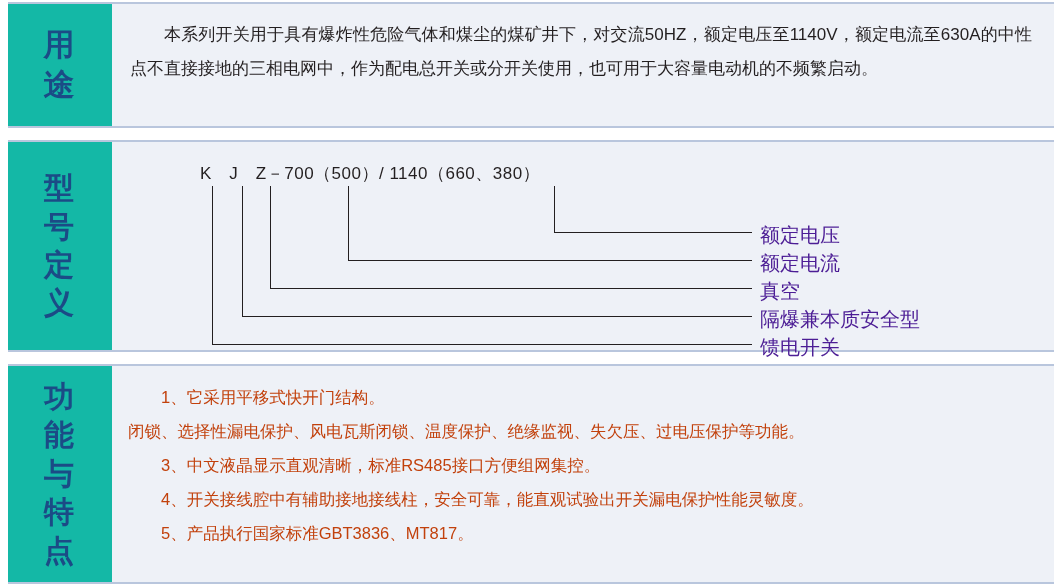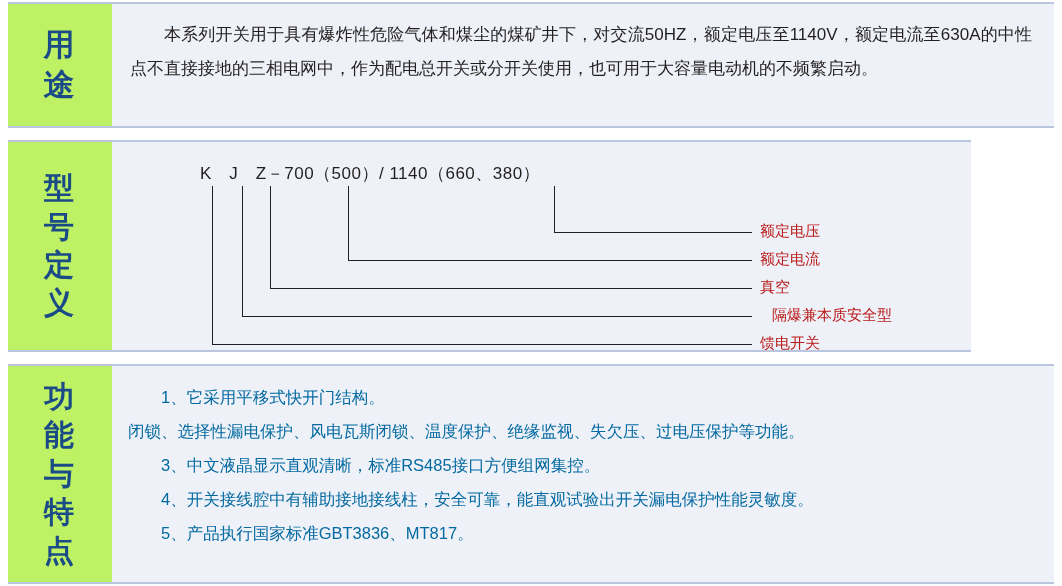--- a/index.html
+++ b/index.html
@@ -25,21 +25,21 @@
     display: flex;
     align-items: stretch;
     background: #eef1f7;
     border-top: 2px solid #b9c6dd;
     border-bottom: 2px solid #b9c6dd;
     box-sizing: border-box;
   }
   .label-cell {
     width: 104px;
     flex: 0 0 104px;
-    background: #bef264;
+    background: #14b8a6;
     display: flex;
     align-items: center;
     justify-content: center;
     box-sizing: border-box;
   }
   .label-text {
     font-size: 30px;
     font-weight: bold;
     letter-spacing: 2px;
     line-height: 1.28;
@@ -73,41 +73,41 @@
     text-align: justify;
     text-indent: 2em;
     color: #231f20;
   }
 
   
   #section-model {
     position: absolute;
     left: 8px;
     top: 140px;
-    width: 963px;
+    width: 1046px;
     height: 212px;
   }
   .model-area {
     position: relative;
     width: 100%;
     height: 100%;
   }
   .model-code {
     position: absolute;
     left: 88px;
     top: 20px;
     font-size: 17px;
     letter-spacing: 0.5px;
     white-space: nowrap;
   }
   .leader-label {
     position: absolute;
-    font-size: 15px;
+    font-size: 20px;
     white-space: nowrap;
-    color: #b91c1c;
+    color: #4c1d95;
   }
   .vline, .hline {
     position: absolute;
     background: #231f20;
   }
   .vline { width: 1px; }
   .hline { height: 1px; }
 
   
   #section-func {
@@ -115,21 +115,21 @@
     left: 8px;
     top: 364px;
     width: 1046px;
     height: 220px;
   }
   .func-text {
     padding: 14px 18px 0 16px;
     font-size: 16.5px;
     line-height: 34px;
     text-align: justify;
-    color: #0369a1;
+    color: #c2410c;
   }
   .func-line { text-indent: 2em; }
   .func-line.cont { text-indent: 0; }
 </style>
 </head>
 <body>
 
 <div class="page">
 
   <div class="section" id="section-usage">
@@ -161,21 +161,21 @@
 
         <div class="vline" style="left:130px; top:44px; height:130px;"></div>
         <div class="hline" style="left:130px; top:174px; width:510px;"></div>
 
         <div class="vline" style="left:100px; top:44px; height:158px;"></div>
         <div class="hline" style="left:100px; top:202px; width:540px;"></div>
 
         <div class="leader-label" style="left:648px; top:80px;">额定电压</div>
         <div class="leader-label" style="left:648px; top:108px;">额定电流</div>
         <div class="leader-label" style="left:648px; top:136px;">真空</div>
-        <div class="leader-label" style="left:648px; top:164px;margin-left:12px;">隔爆兼本质安全型</div>
+        <div class="leader-label" style="left:648px; top:164px;">隔爆兼本质安全型</div>
         <div class="leader-label" style="left:648px; top:192px;">馈电开关</div>
 
       </div>
     </div>
   </div>
 
   <div class="section" id="section-func">
     <div class="label-cell">
       <div class="label-text">功能与特点</div>
     </div>

